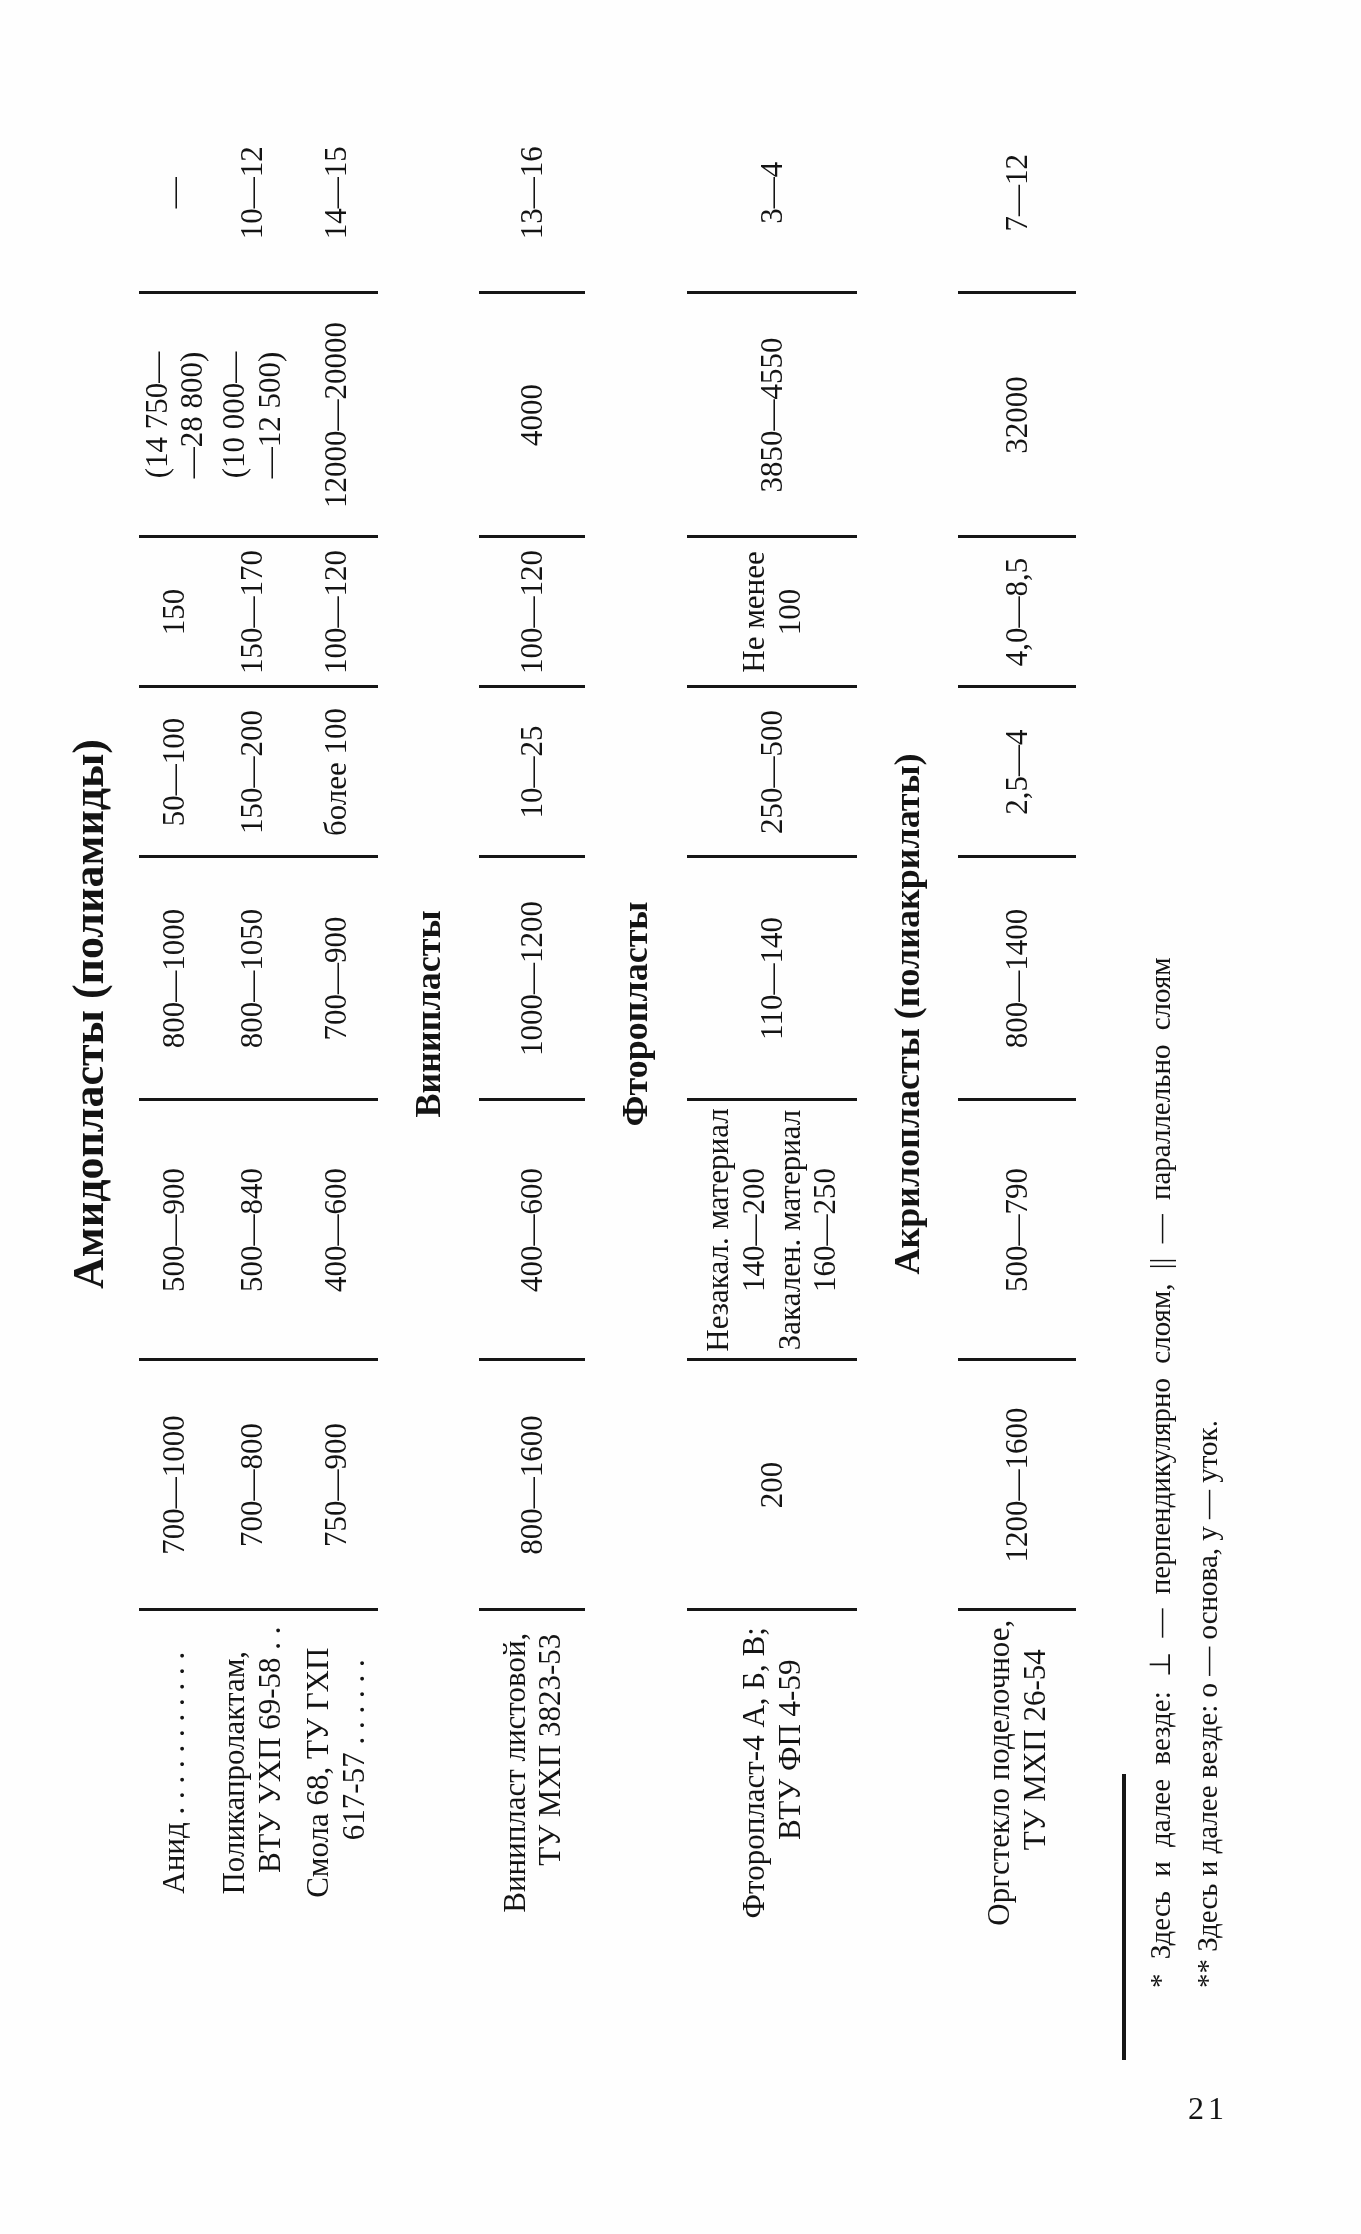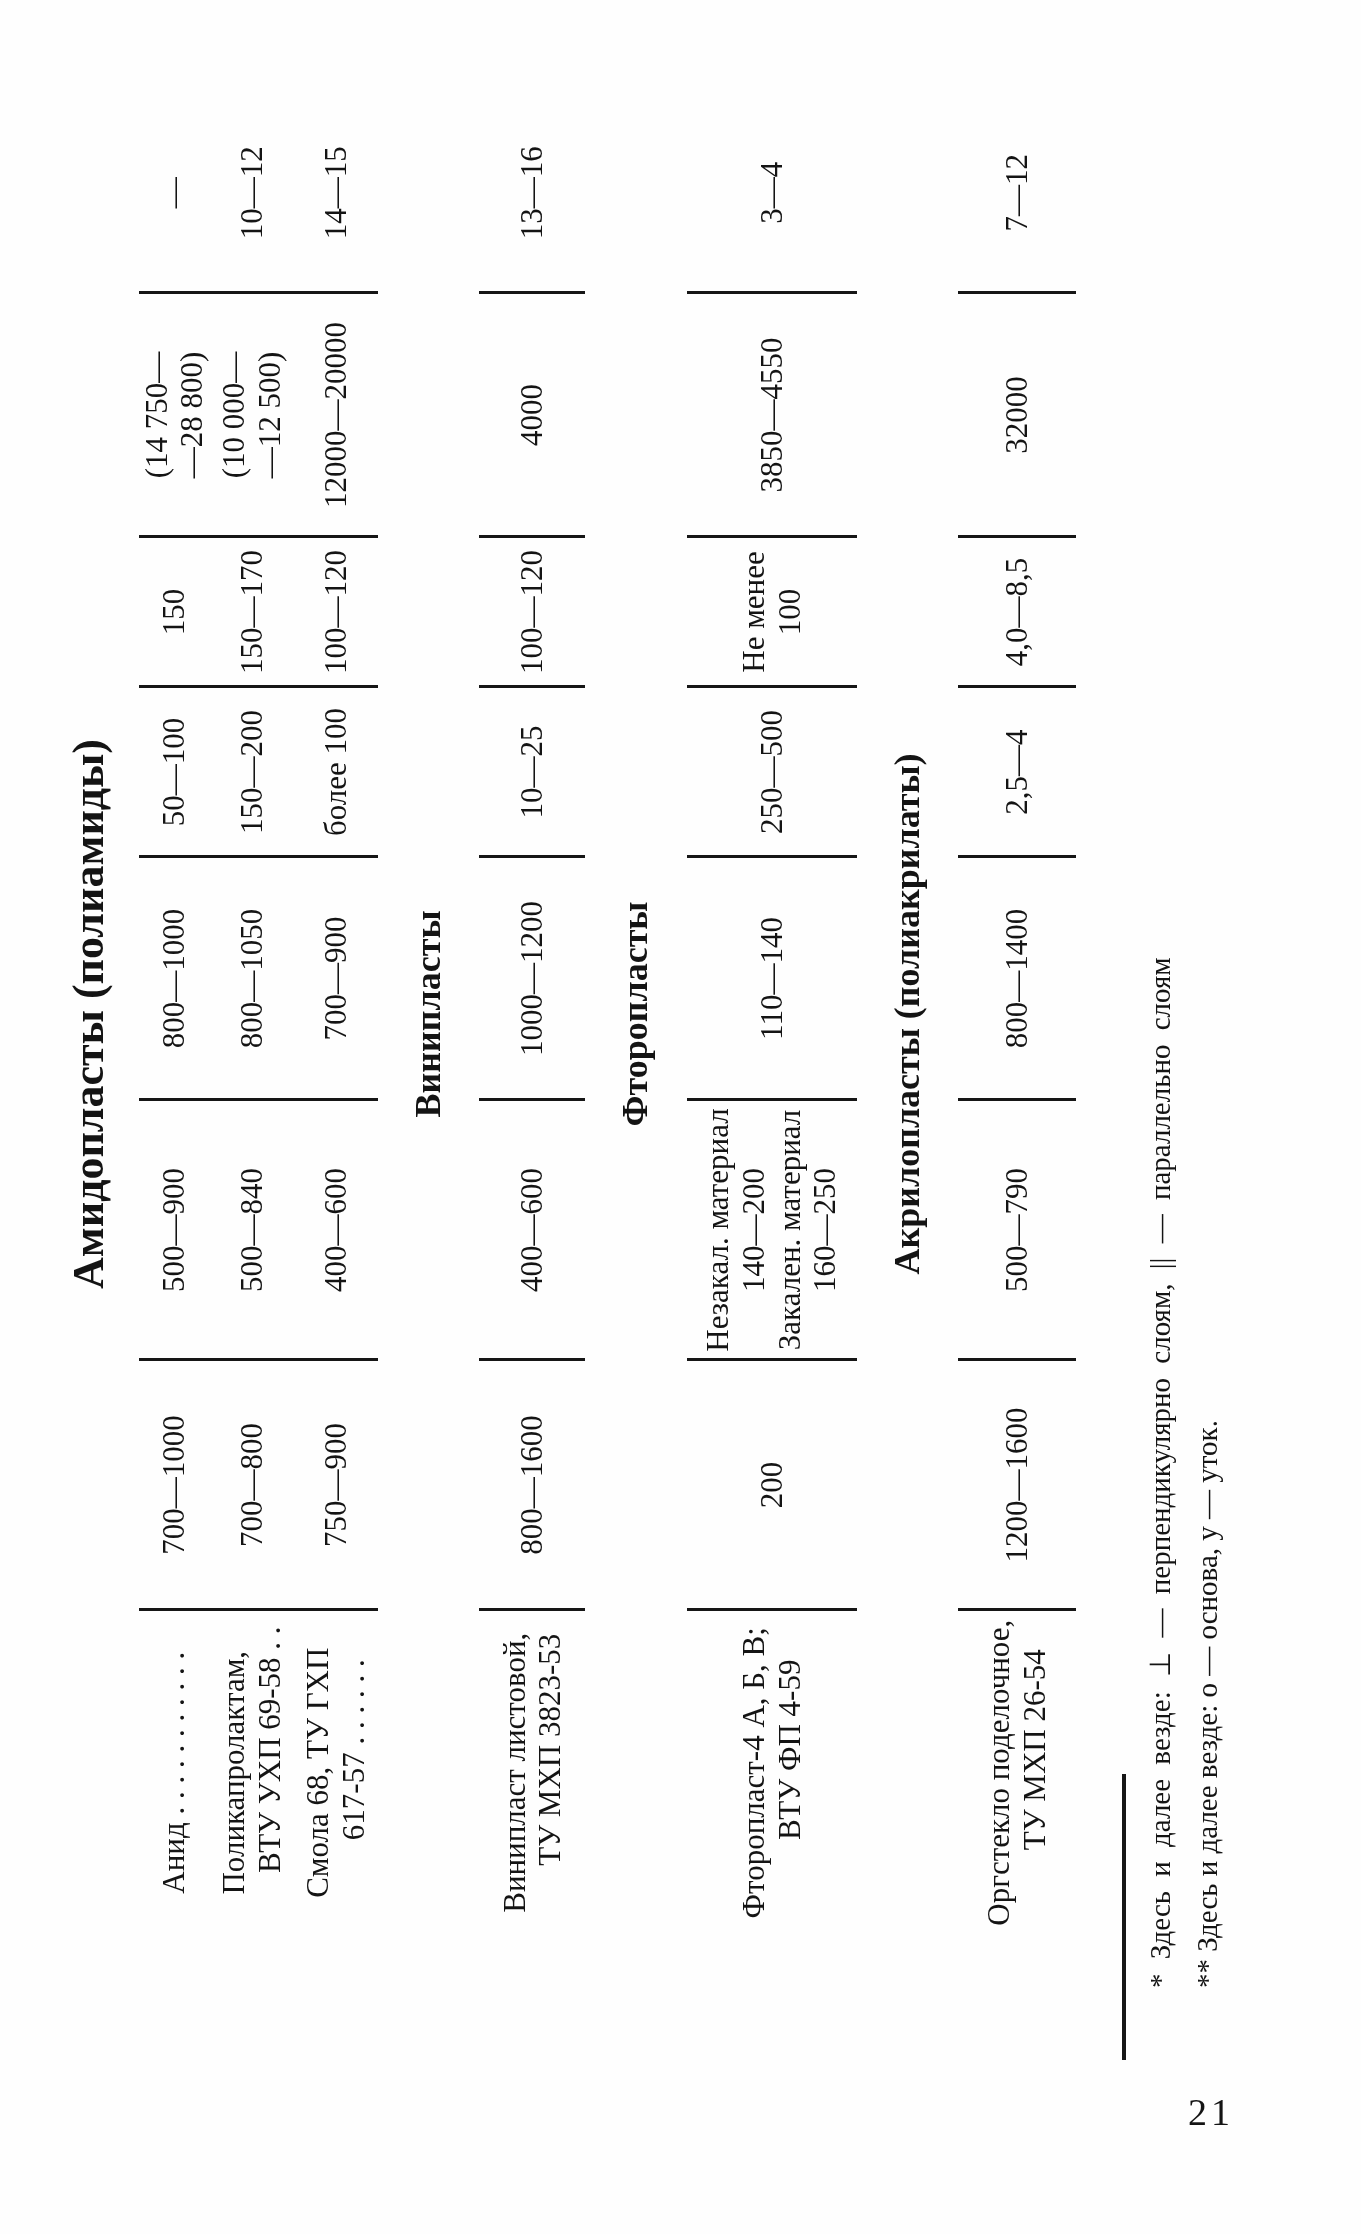--- a/index.html
+++ b/index.html
@@ -60,21 +60,21 @@
   .fn1{
     position:absolute;left:246px;top:1143px;width:1560px;
     font-size:29px;word-spacing:7px;
   }
   .fn2{
     position:absolute;left:246px;top:1191px;width:1200px;
     font-size:29px;
   }
   .pageno{
     position:absolute;left:1188px;top:2090px;
-    font-size:38px;letter-spacing:4px;
+    font-size:32px;letter-spacing:4px;
   }
 </style>
 </head>
 <body>
 
 <div class="page">
   <div class="rot">
 
     <table class="main">
       <colgroup>

